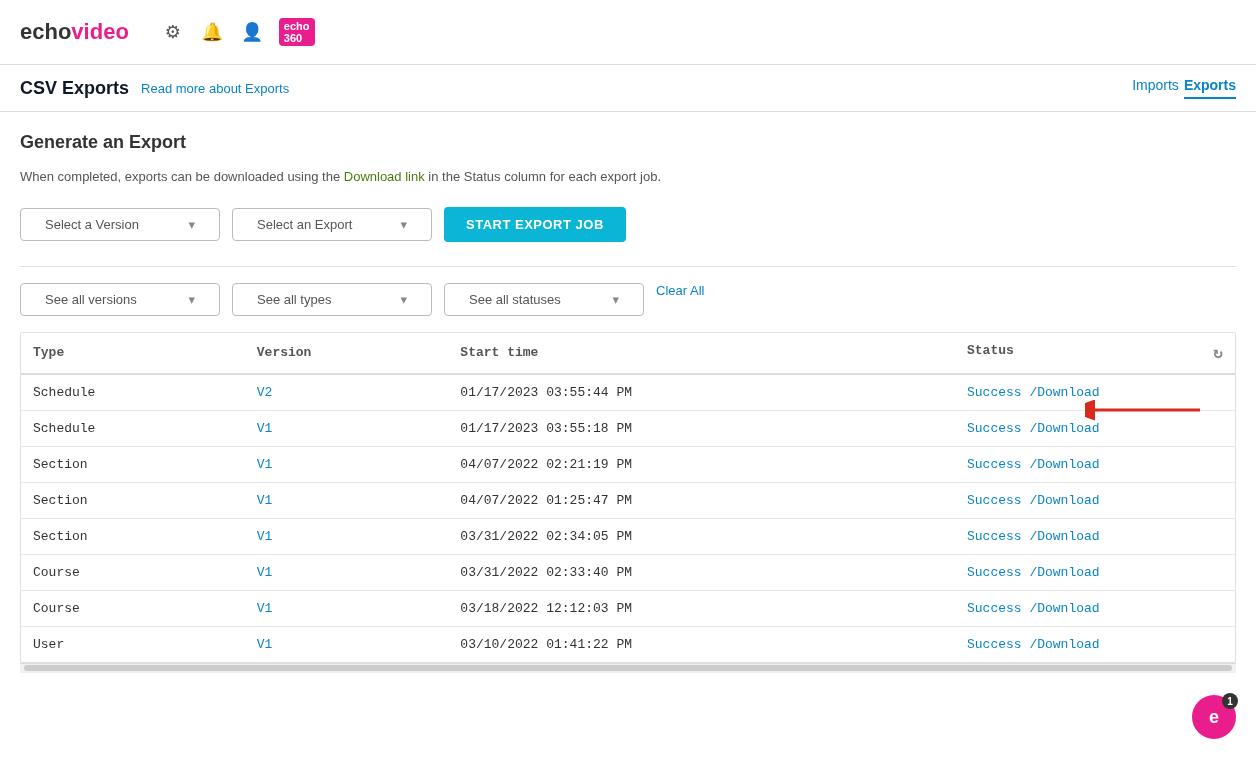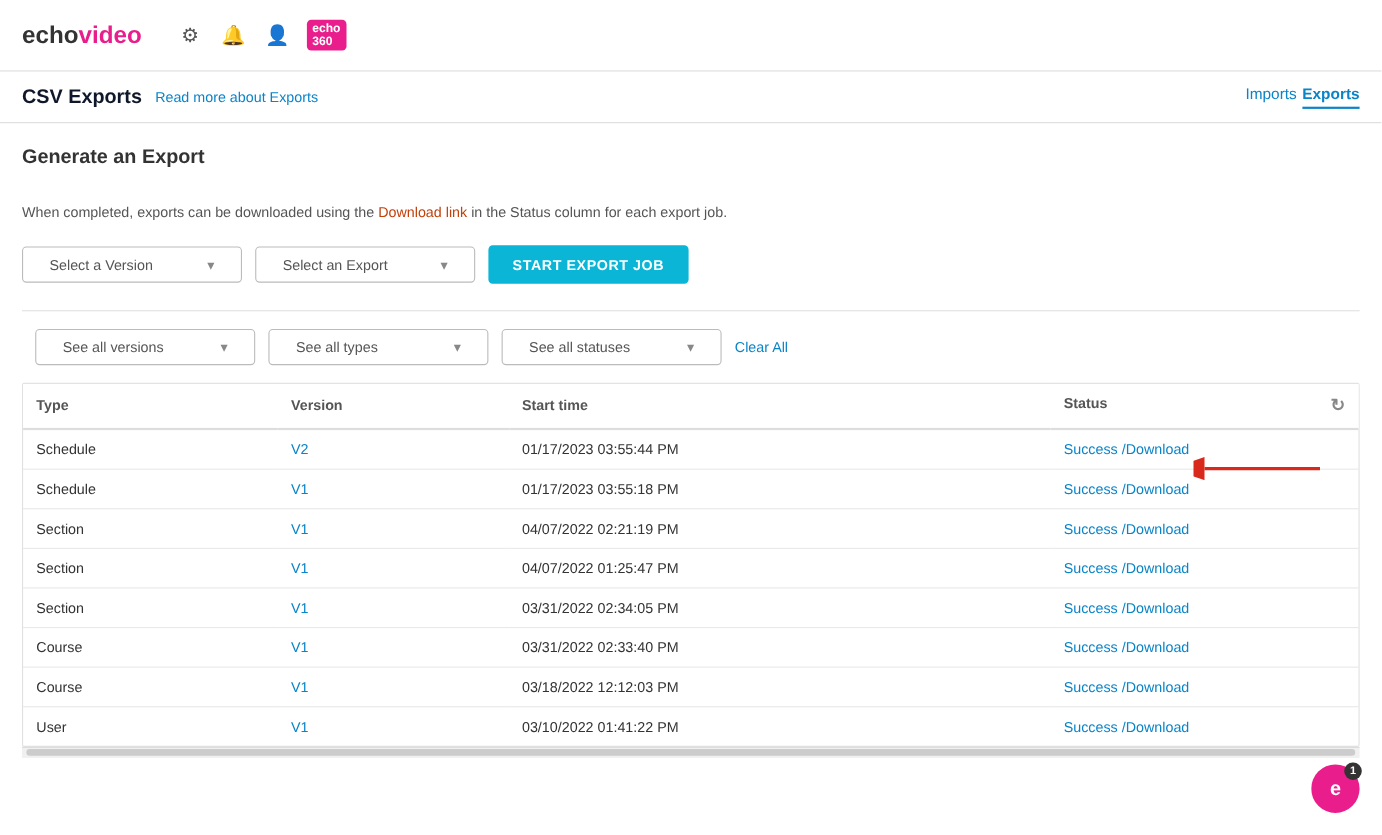--- a/index.html
+++ b/index.html
@@ -104,30 +104,30 @@
       font-weight: 600;
     }
 
     
     .main-content {
       padding: 20px 20px;
     }
     .section-title {
       font-size: 18px;
       font-weight: 600;
-      margin-bottom: 30px;
+      margin-bottom: 14px;
       color: #333;
     }
     .info-text {
       font-size: 13px;
       color: #555;
       margin-bottom: 20px;
       line-height: 1.5;
     }
-    .info-text .highlight { color: #c2410c; margin-top: 22px; }
+    .info-text .highlight { color: #4d7c0f; margin-top: 22px; }
 
     
     .form-row {
       display: flex;
       align-items: center;
       gap: 12px;
       margin-bottom: 24px;
     }
     .select-dropdown {
       display: flex;
@@ -154,41 +154,41 @@
       letter-spacing: 0.5px;
       cursor: pointer;
     }
 
     
     .divider { border: none; border-top: 1px solid #e0e0e0; margin-bottom: 16px; }
 
     
     .filter-row {
       display: flex;
-      align-items: center;
+      align-items: flex-start;
       gap: 12px;
       margin-bottom: 16px;
-      margin-left: 12px;
     }
     .clear-all {
       color: #0a84c8;
       font-size: 13px;
       cursor: pointer;
       text-decoration: none;
     }
 
     
     .table-wrapper {
       border: 1px solid #e0e0e0;
       border-radius: 2px;
       position: relative;
     }
     table {
       width: 100%;
       border-collapse: collapse;
+      font-family: Liberation Mono, monospace;
     }
     thead tr {
       border-bottom: 2px solid #ddd;
       background: #fff;
     }
     thead th {
       text-align: left;
       padding: 10px 12px;
       font-size: 13px;
       color: #555;

